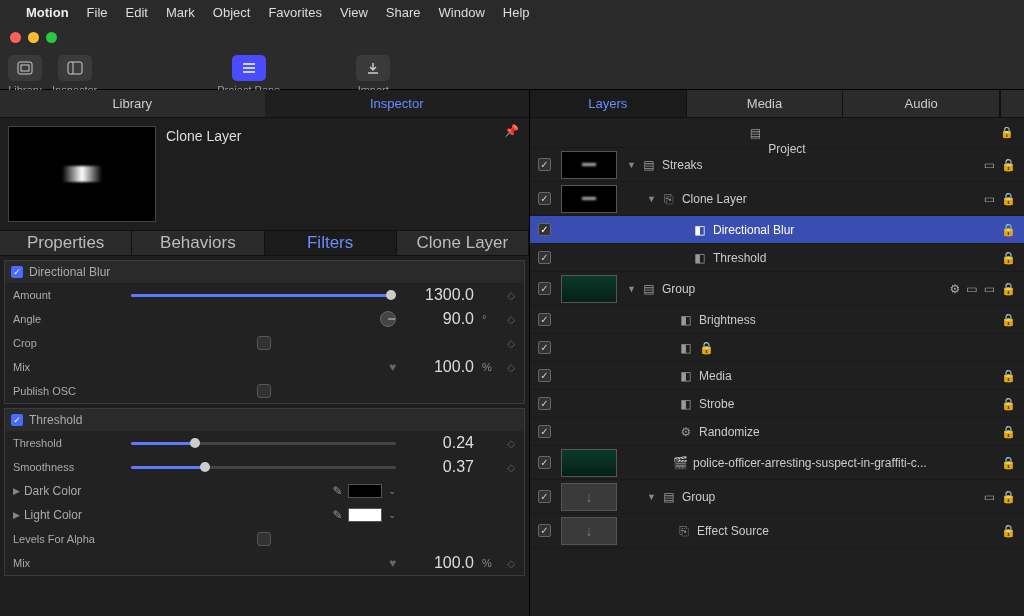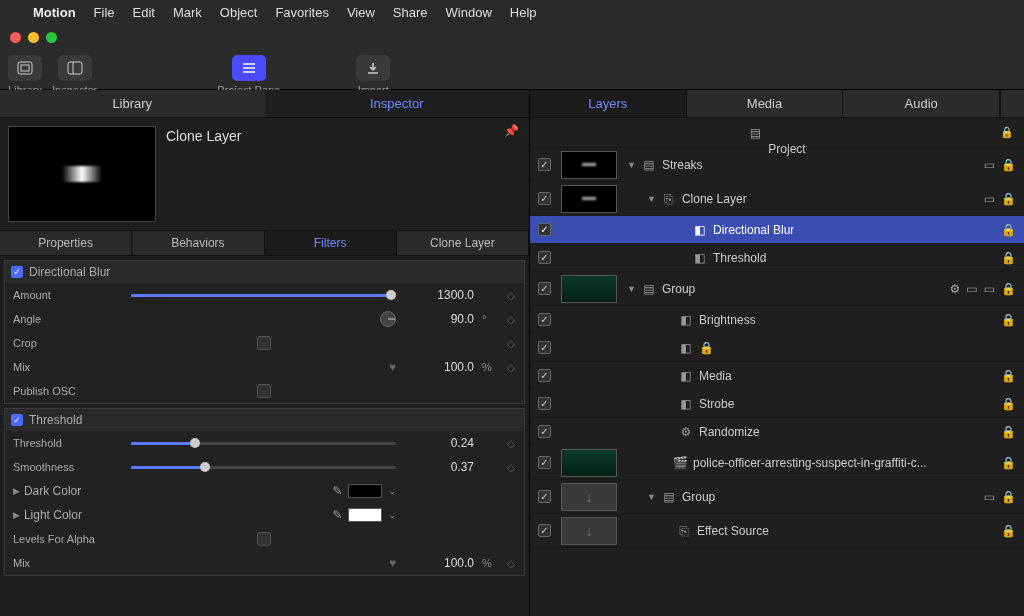--- a/index.html
+++ b/index.html
@@ -1,19 +1,19 @@
 <!DOCTYPE html>
 <html><head>
 <meta charset="utf-8">
 <style>
 * { margin:0; padding:0; box-sizing:border-box; font-family:-apple-system,BlinkMacSystemFont,"Helvetica Neue",sans-serif; font-size:12px; color:#aaa; }
 body { background:#1a1a1a; width:1024px; height:616px; overflow:hidden; user-select:none; }
 
 
-.menubar { height:24px; background:#2a2a2a; display:flex; align-items:center; padding:0 15px; gap:18px; }
+.menubar { height:24px; background:#2a2a2a; display:flex; align-items:center; padding:0 8px; gap:18px; }
 .menubar .apple { font-size:14px; color:#ddd; }
 .menubar .appname { font-weight:600; color:#eee; font-size:13px; }
 .menubar .mitem { color:#ddd; font-size:13px; cursor:pointer; }
 
 
 .toolbar { height:66px; background:#2b2b2b; display:flex; align-items:flex-start; padding:6px 8px; gap:6px; border-bottom:1px solid #000; }
 .winbtns { display:flex; gap:7px; padding:2px 4px 8px 2px; width:100%; }
 .winbtn { width:11px; height:11px; border-radius:50%; }
 .wb-close{background:#ff5f56;} .wb-min{background:#ffbd2e;} .wb-max{background:#27c93f;}
 .tool-row { display:flex; gap:10px; align-items:flex-end; }
@@ -34,37 +34,37 @@
 
 
 .preview-row { display:flex; padding:8px; gap:10px; background:#1e1e1e; height:112px; position:relative;}
 .preview-thumb { width:148px; height:96px; background:#000; border:1px solid #444; display:flex; align-items:center; justify-content:center; }
 .preview-thumb .streak { width:40px; height:16px; background:linear-gradient(90deg,transparent,#fff,transparent); filter:blur(1px); }
 .preview-title { font-size:14px; color:#ddd; font-weight:500; margin-top:2px; }
 .pin { position:absolute; right:10px; top:6px; color:#888; }
 
 
 .subtabs { display:flex; height:26px; background:#2a2a2a; border-top:1px solid #111; border-bottom:1px solid #111; }
-.subtab { flex:1; display:flex; align-items:center; justify-content:center; font-size:12px; color:#bbb; cursor:pointer; border-right:1px solid #111;}
+.subtab { flex:1; display:flex; align-items:center; justify-content:center; font-size:17px; color:#bbb; cursor:pointer; border-right:1px solid #111;}
 .subtab.active { color:#6b8cff; background:#1b1b1b; }
 
 
 .params { flex:1; overflow:auto; background:#1e1e1e; }
 .filter-group { border:1px solid #3a3a3a; margin:4px 4px 2px 4px; background:#222; }
 .filter-header { display:flex; align-items:center; gap:6px; padding:4px 6px; background:#2a2a2a; }
 .chk { width:12px; height:12px; background:#4a6bff; border-radius:2px; display:flex; align-items:center; justify-content:center;}
 .chk::after{content:"✓"; font-size:9px; color:#fff;}
 .param-row { display:flex; align-items:center; height:24px; padding:0 8px; gap:8px; }
 .param-label { width:110px; font-size:11px; color:#aaa; display:flex; align-items:center; gap:4px;}
 .param-disclosure{font-size:9px; color:#888;}
 .param-ctrl { flex:1; display:flex; align-items:center; gap:6px; }
 .slider-track { flex:1; height:3px; background:#444; border-radius:2px; position:relative; }
 .slider-fill { position:absolute; height:100%; background:#5a7aff; border-radius:2px; }
 .slider-thumb { position:absolute; width:10px; height:10px; background:#ccc; border-radius:50%; top:-4px; transform:translateX(-50%); }
-.param-val { width:70px; text-align:right; font-size:12px; color:#ddd; }
+.param-val { width:70px; text-align:right; font-size:16px; color:#ddd; }
 .param-unit { width:16px; font-size:11px; color:#888; text-align:left;}
 .diamond { width:10px; color:#666; font-size:10px; text-align:center;}
 .dial { width:16px; height:16px; border-radius:50%; background:#444; border:1px solid #666; position:relative; }
 .dial::after{content:""; position:absolute; width:1px; height:7px; background:#ccc; left:50%; top:0; transform-origin:bottom; transform:translateX(-50%) rotate(90deg);}
 .checkbox { width:14px; height:14px; border:1px solid #555; border-radius:3px; background:#333; margin:0 auto;}
 .color-swatch { width:34px; height:14px; border:1px solid #555; }
 .eyedrop { color:#999; font-size:12px;}
 .chev-sm { color:#888; font-size:9px;}
 
 

